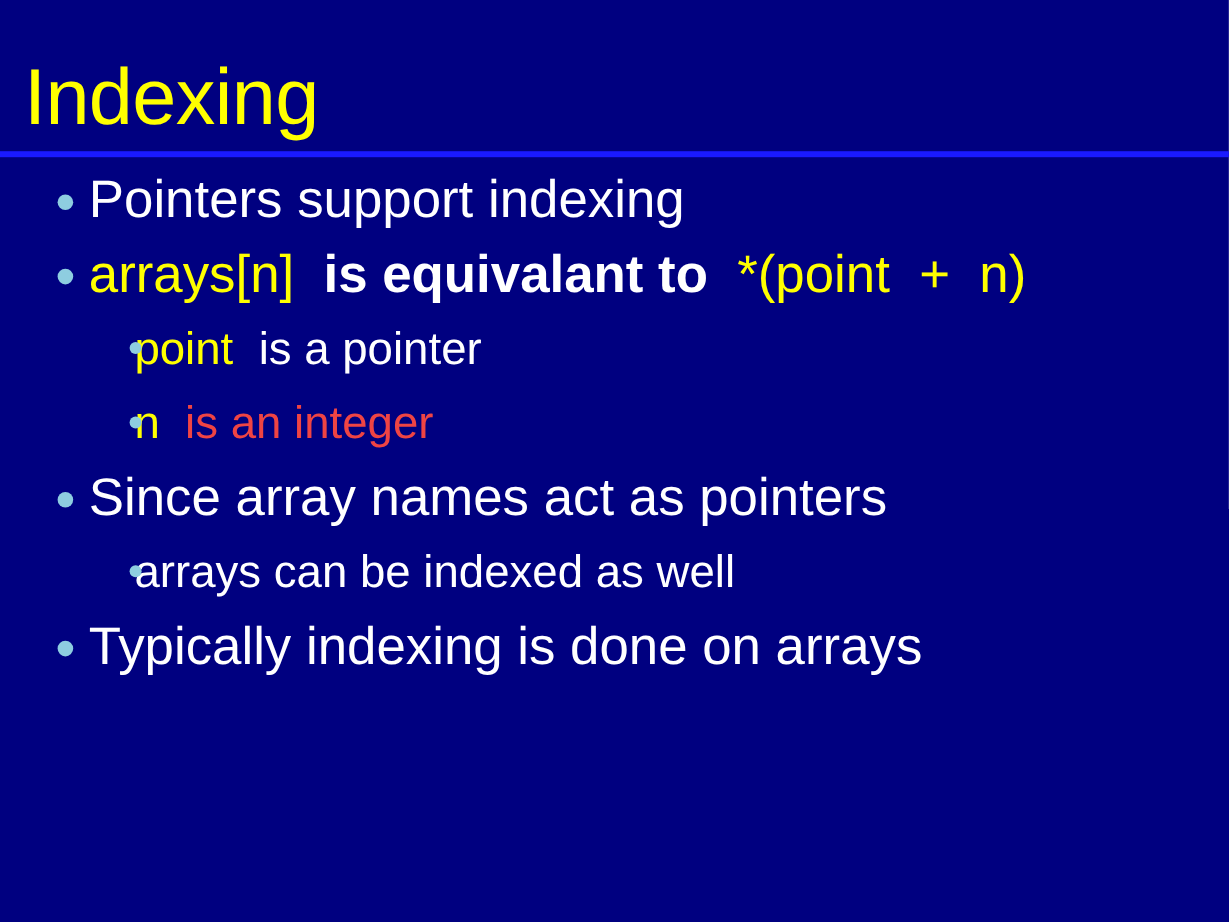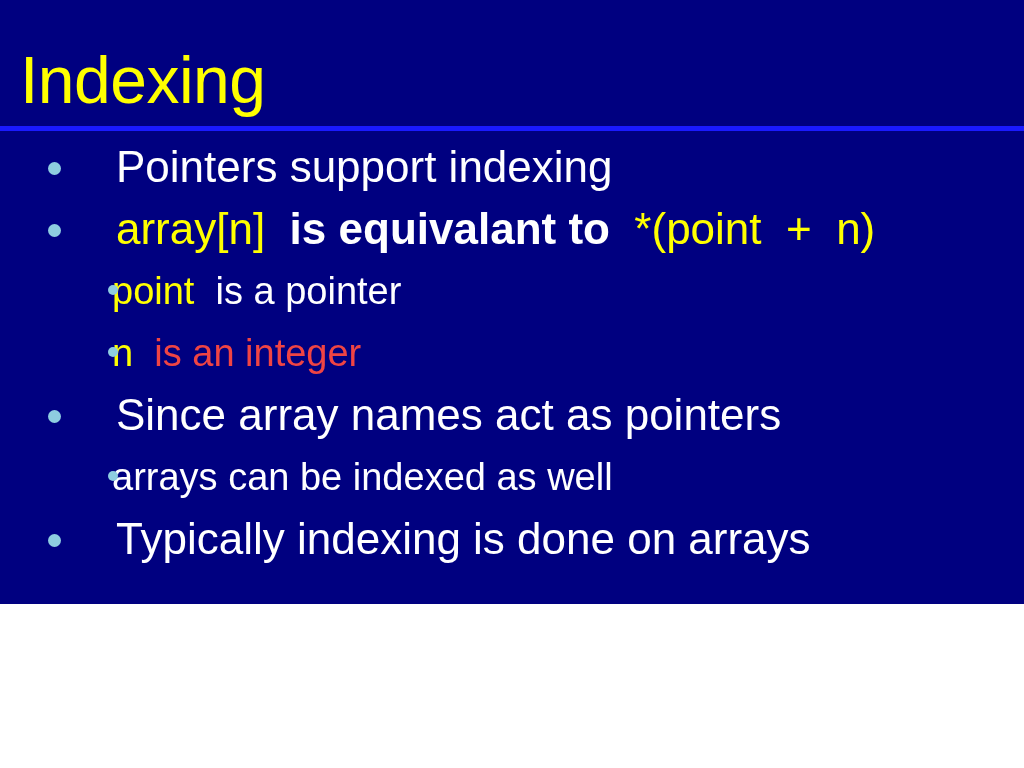--- a/index.html
+++ b/index.html
@@ -8,21 +8,21 @@
   }
   body {
     width: 1024px;
     height: 768px;
     overflow: hidden;
     font-family: "Liberation Sans", sans-serif;
   }
   #slide {
     position: relative;
     width: 1024px;
-    height: 604px;
+    height: 768px;
     background: #000080;
     box-sizing: border-box;
   }
   #title-block {
     position: absolute;
     left: 0;
     top: 0;
     width: 1024px;
     height: 129px;
   }
@@ -49,21 +49,21 @@
     left: 0;
     top: 136px;
     width: 1024px;
   }
   .bullet-row {
     position: relative;
     display: block;
     box-sizing: border-box;
   }
   .bullet-row.lvl1 {
-    padding-left: 116px;
+    padding-left: 74px;
     min-height: 62px;
   }
   .bullet-row.lvl2 {
     padding-left: 112px;
     min-height: 62px;
   }
   .dot {
     position: absolute;
     border-radius: 50%;
     background: #8ecde0;
@@ -110,21 +110,21 @@
     <div id="title-rule" style="background: rgb(26, 26, 255);"></div>
   </div>
 
   <div id="body-block">
       <div class="bullet-row lvl1">
         <span class="dot" style="background: rgb(142, 205, 224);"></span>
         <span class="line-text"><span class="plain" style="color: rgb(255, 255, 255);">Pointers support indexing</span></span>
       </div>
       <div class="bullet-row lvl1">
         <span class="dot" style="background: rgb(142, 205, 224);"></span>
-        <span class="line-text"><span class="code" style="color: rgb(255, 255, 0);">array[n]</span><span class="plain" style="color: rgb(255, 255, 255); font-weight: bold;">  is equivalant to  </span><span class="code" style="color: rgb(255, 255, 0); margin-top: 48px;">*(point  +  n)</span></span>
+        <span class="line-text"><span class="code" style="color: rgb(255, 255, 0);">arrays[n]</span><span class="plain" style="color: rgb(255, 255, 255); font-weight: bold;">  is equivalant to  </span><span class="code" style="color: rgb(255, 255, 0); margin-top: 48px;">*(point  +  n)</span></span>
       </div>
       <div class="bullet-row lvl2">
         <span class="dot" style="background: rgb(142, 205, 224);"></span>
         <span class="line-text"><span class="code" style="color: rgb(255, 255, 0);">point</span><span class="plain" style="color: rgb(255, 255, 255);">  is a pointer</span></span>
       </div>
       <div class="bullet-row lvl2">
         <span class="dot" style="background: rgb(142, 205, 224);"></span>
         <span class="line-text"><span class="code" style="color: rgb(255, 255, 0);">n</span><span class="plain" style="color: #ef4444;">  is an integer</span></span>
       </div>
       <div class="bullet-row lvl1">

